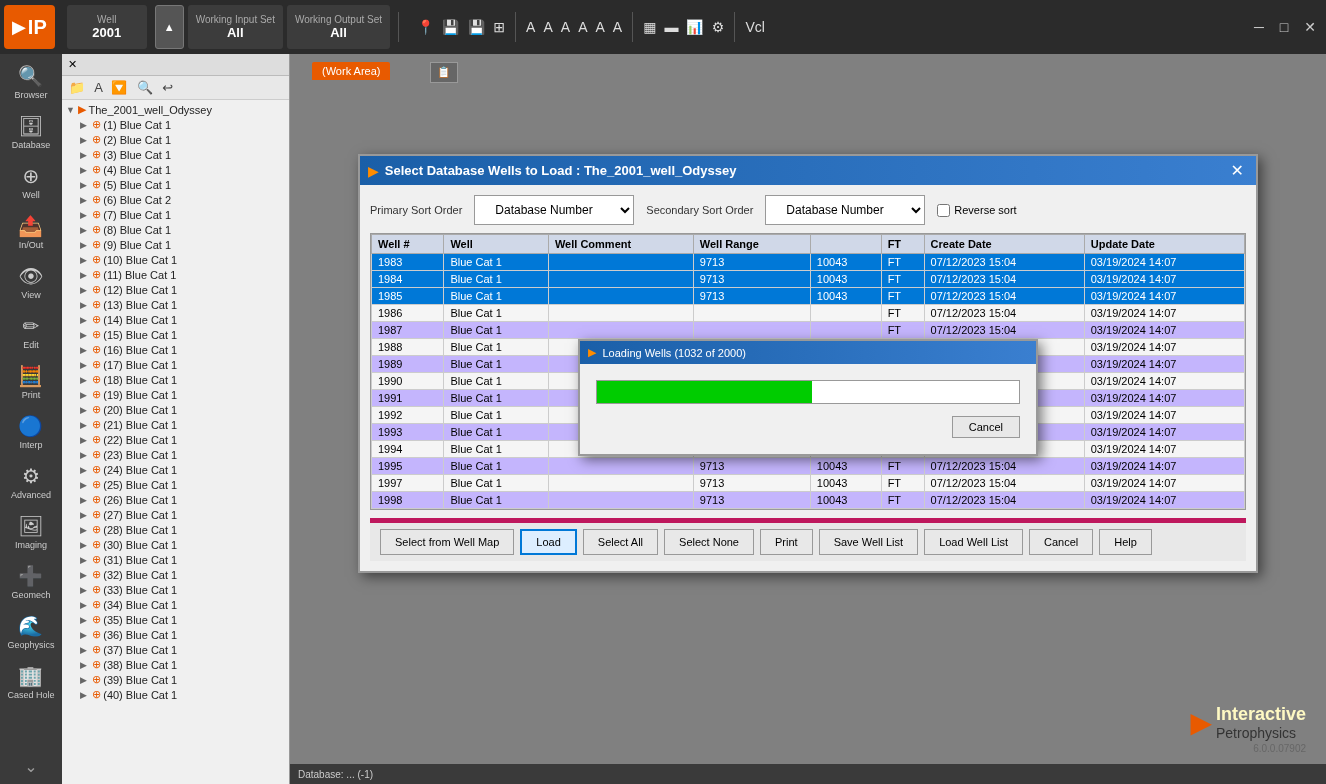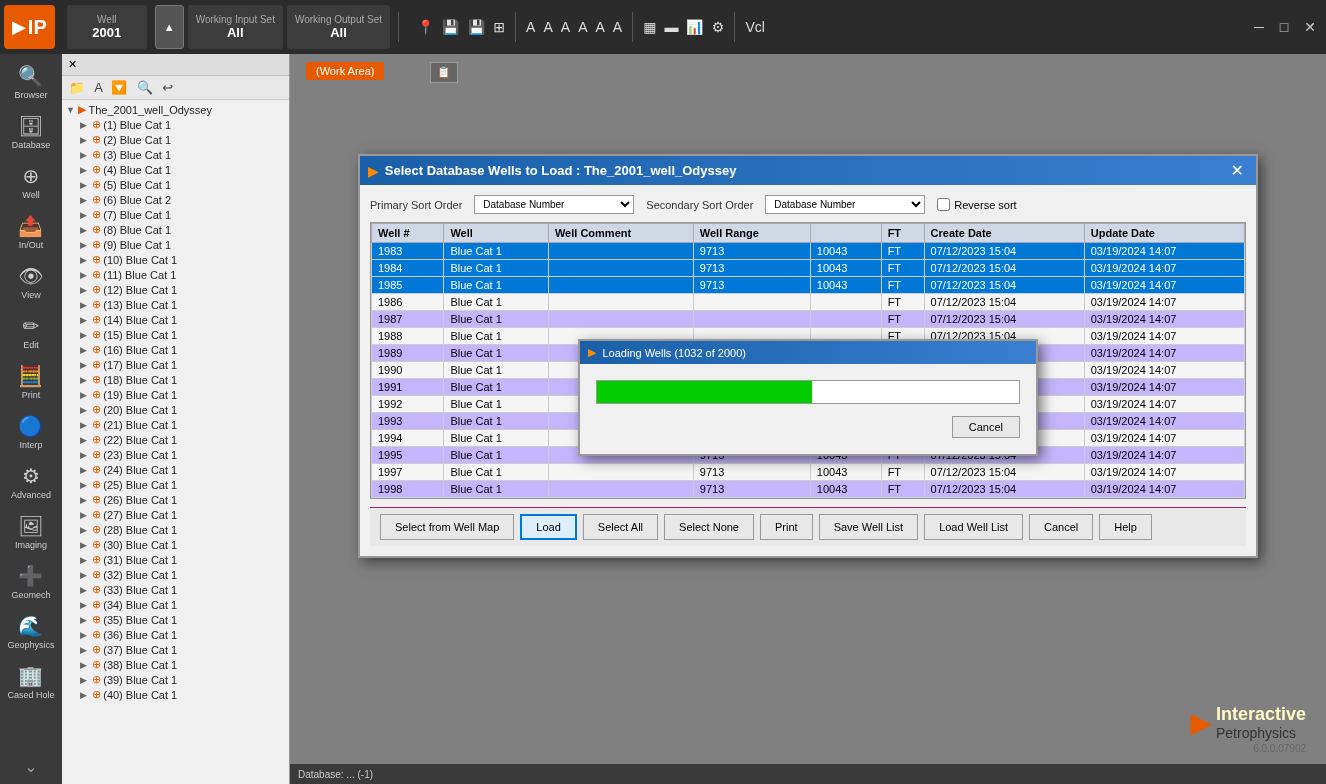--- a/index.html
+++ b/index.html
@@ -38,34 +38,34 @@
     .panel-tb-btn { background: none; border: none; font-size: 13px; cursor: pointer; padding: 1px 3px; color: #444; }
     .panel-tree { flex: 1; overflow-y: auto; padding: 2px; }
     .tree-node { display: flex; align-items: center; padding: 1px 2px; cursor: pointer; white-space: nowrap; font-size: 11px; }
     .tree-arrow { font-size: 9px; color: #666; width: 12px; }
     .tree-icon { color: #e85a00; font-size: 11px; margin-right: 2px; }
     .tree-label { color: #222; }
     .tree-child { padding-left: 16px; }
 
     
     .content-area { flex: 1; background: #808080; position: relative; overflow: hidden; }
-    .work-area-tab { position: absolute; top: 8px; left: 16px; background: #e85a00; color: white; padding: 3px 10px; font-size: 11px; border-radius: 2px 2px 0 0; cursor: pointer; }
+    .work-area-tab { position: absolute; top: 8px; left: 22px; background: #e85a00; color: white; padding: 3px 10px; font-size: 11px; border-radius: 2px 2px 0 0; cursor: pointer; }
     .work-area-icon { position: absolute; top: 8px; left: 140px; background: #666; border: 1px solid #999; padding: 3px 6px; cursor: pointer; color: white; }
 
     
     .dialog { background: #f0f0f0; border: 2px solid #999; box-shadow: 4px 4px 12px rgba(0,0,0,0.5); width: 900px; position: absolute; top: 100px; left: 50%; transform: translateX(-50%); }
     .dialog-title-bar { background: linear-gradient(to right, #1a5fa8, #3a7fd0); color: white; padding: 5px 8px; display: flex; align-items: center; justify-content: space-between; }
     .dialog-title-icon { color: #ff8c00; font-size: 14px; margin-right: 6px; }
     .dialog-title-text { font-size: 13px; font-weight: bold; }
     .dialog-close { background: none; border: none; color: white; font-size: 16px; cursor: pointer; padding: 0 4px; }
 
     .dialog-body { padding: 10px; }
     .dialog-row { display: flex; align-items: center; gap: 12px; margin-bottom: 8px; }
     .dialog-label { font-size: 11px; color: #333; white-space: nowrap; }
-    .dialog-select { height: 19px; font-size: 10px; border: 1px solid #999; background: white; padding: 0 4px; }
+    .dialog-select { height: 30px; font-size: 12px; border: 1px solid #999; background: white; padding: 0 16px; }
     .dialog-checkbox { margin-right: 4px; }
 
     
     .dialog-table-container { border: 1px solid #999; overflow-y: auto; max-height: 280px; margin-bottom: 8px; }
     .dialog-table { width: 100%; border-collapse: collapse; font-size: 11px; }
     .dialog-table th { background: #d0d8e8; border: 1px solid #aaa; padding: 3px 6px; text-align: left; position: sticky; top: 0; }
     .dialog-table td { border: 1px solid #ccc; padding: 2px 6px; white-space: nowrap; }
     .row-selected { background: #0078d7; color: white; }
     .row-normal { background: #c4b5fd; }
     .row-normal:nth-child(even) { background: #f5f5f5; }
@@ -73,21 +73,21 @@
     
     .loading-dialog { background: #f0f0f0; border: 2px solid #999; box-shadow: 4px 4px 12px rgba(0,0,0,0.5); width: 460px; position: absolute; top: 285px; left: 50%; transform: translateX(-50%); z-index: 10; }
     .loading-title { background: linear-gradient(to right, #1a5fa8, #3a7fd0); color: white; padding: 5px 8px; display: flex; align-items: center; justify-content: space-between; }
     .loading-body { padding: 16px; }
     .progress-bar-bg { background: white; border: 1px solid #999; height: 24px; width: 100%; margin-bottom: 12px; }
     .progress-bar-fill { background: #00cc00; height: 100%; }
     .loading-cancel-row { display: flex; justify-content: flex-end; }
     .loading-cancel-btn { background: #e8e8e8; border: 1px solid #999; padding: 4px 16px; cursor: pointer; font-size: 11px; }
 
     
-    .dialog-footer { display: flex; align-items: center; gap: 6px; padding: 6px 10px; border-top: 1px solid #be185d; background: #e8e8e8; }
+    .dialog-footer { display: flex; align-items: center; gap: 6px; padding: 6px 10px; border-top: 5px solid #be185d; background: #e8e8e8; }
     .dialog-btn { background: #e8e8e8; border: 1px solid #999; padding: 4px 14px; cursor: pointer; font-size: 11px; height: 26px; }
     .dialog-btn-active { background: #ddeeff; border: 2px solid #0078d7; }
 
     
     .status-bar { position: absolute; bottom: 0; left: 0; right: 0; height: 20px; background: #3a3a3a; display: flex; align-items: center; padding: 0 8px; color: #ccc; font-size: 10px; }
 
     
     .branding { position: absolute; bottom: 30px; right: 20px; display: flex; flex-direction: column; align-items: flex-end; }
     .brand-logo { display: flex; align-items: center; gap: 4px; }
     .brand-arrow { color: #e85a00; font-size: 28px; }

